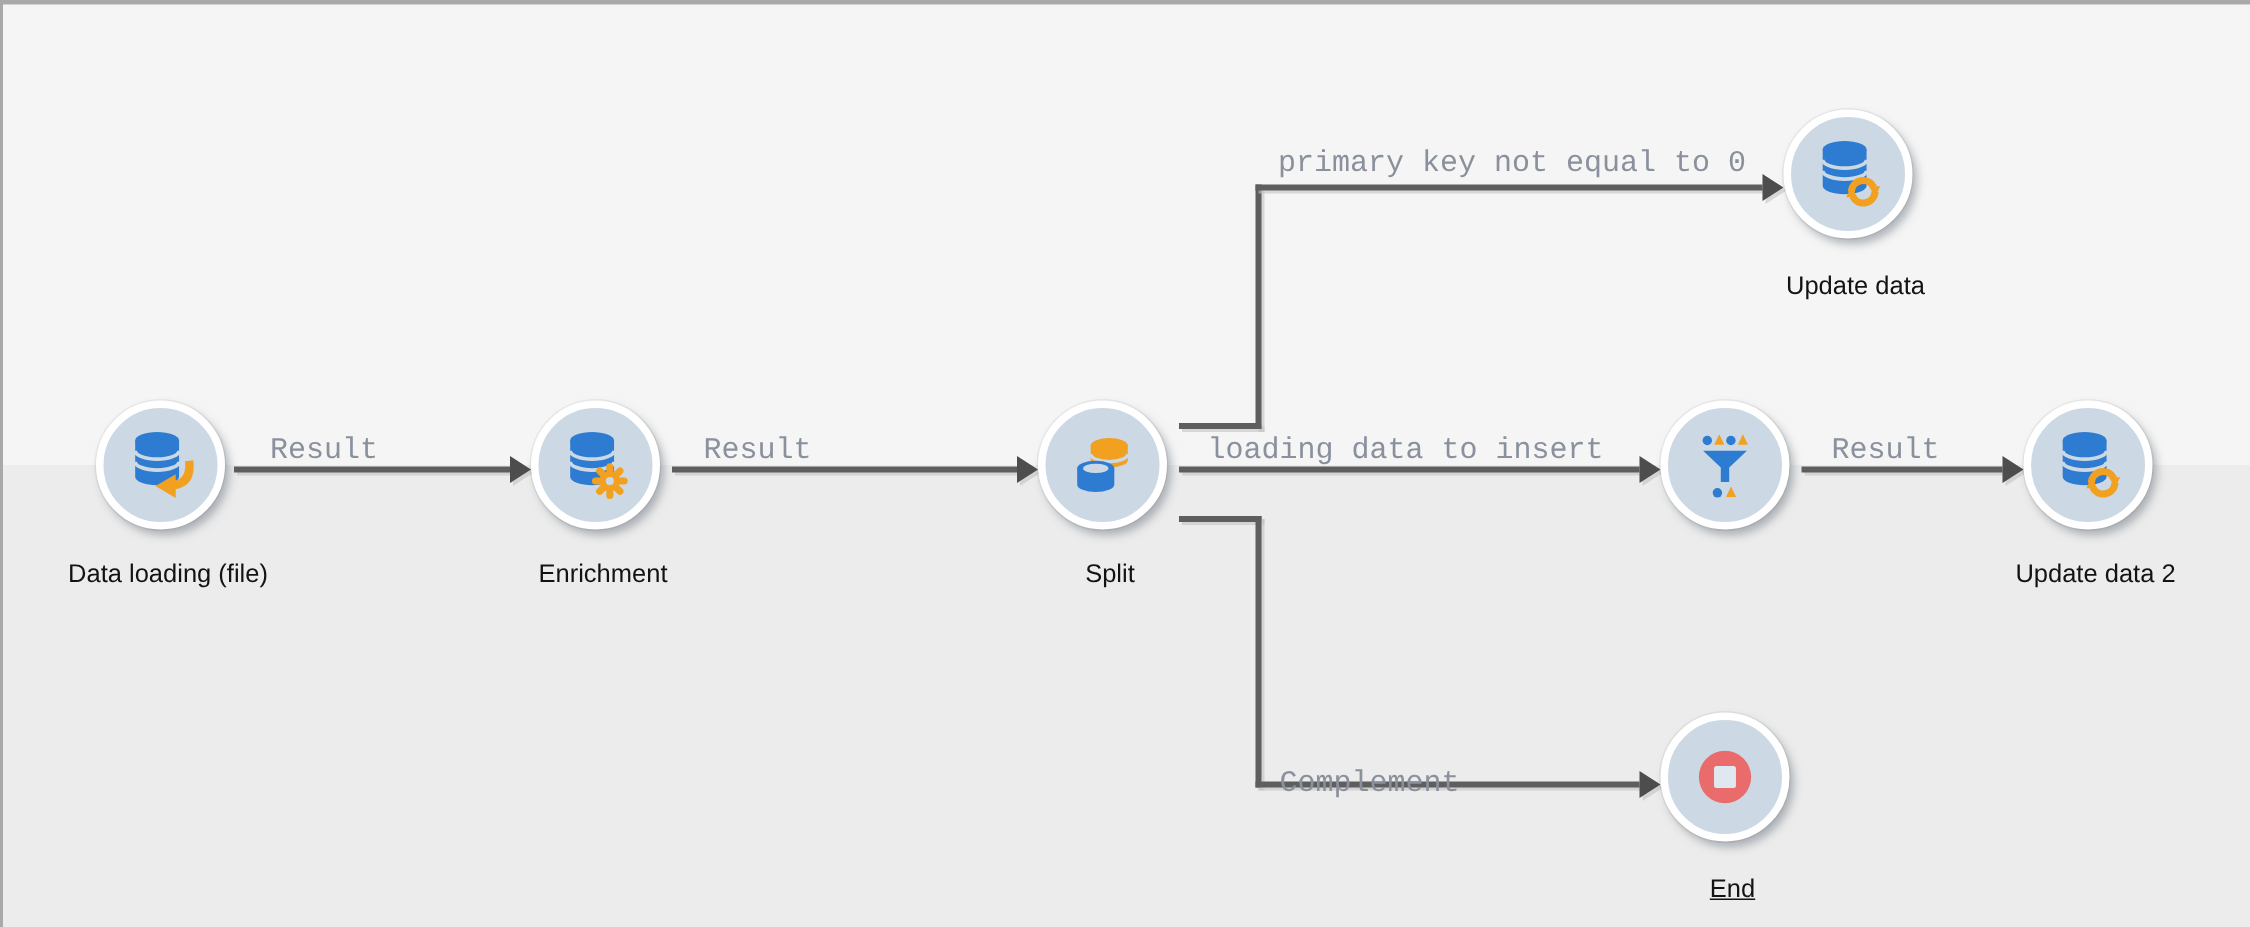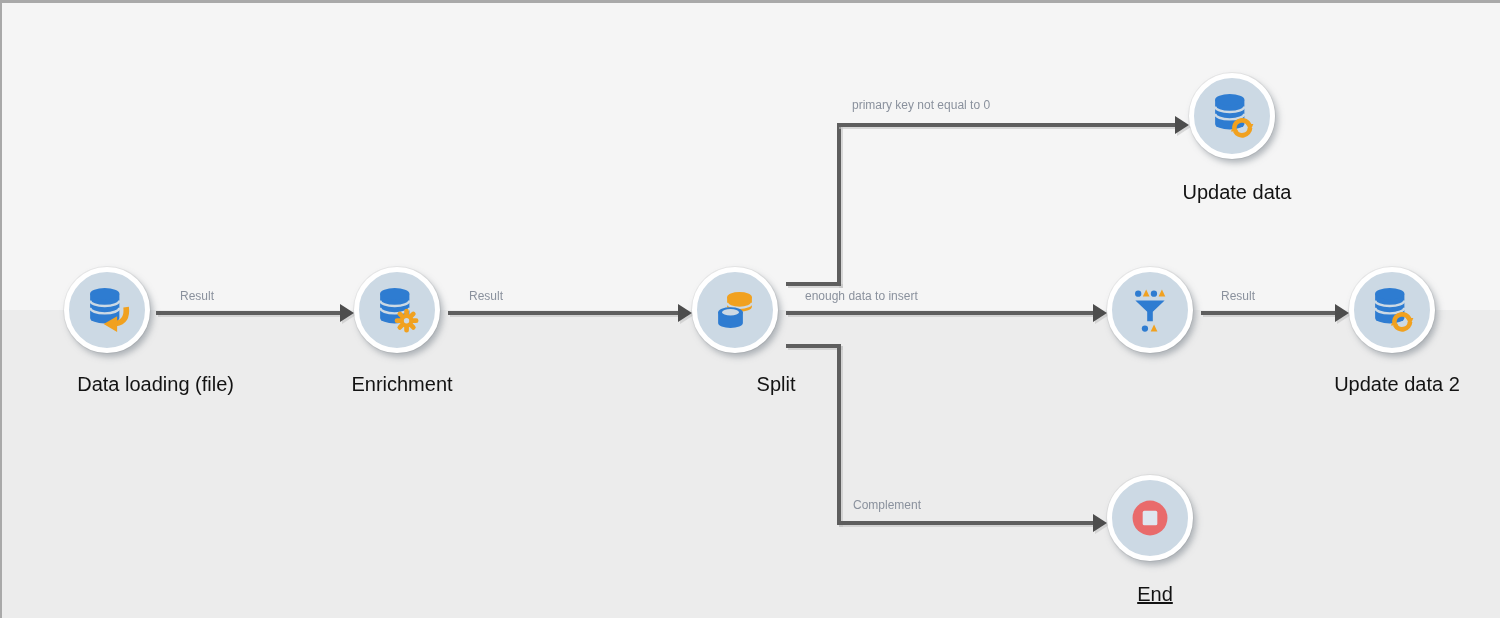--- a/index.html
+++ b/index.html
@@ -20,29 +20,30 @@
     border: 5px solid #ffffff;
     border-radius: 50%;
     background: #ccd9e4;
     box-shadow: 0 0 0 1px rgba(0,0,0,0.05), 3px 4px 6px rgba(110,120,130,0.5);
     display: flex; align-items: center; justify-content: center;
   }
   .node-label {
     position: absolute;
     width: 220px;
     text-align: center;
-    font-size: 20px;
+    font-size: 17px;
     color: #131313;
     white-space: nowrap;
   }
   .edge-label {
     position: absolute;
-    font-size: 12px;
+    font-size: 20px;
     color: #8a919d;
     white-space: nowrap;
+    font-family: Liberation Mono, monospace;
   }
   .seg {
     position: absolute;
     background: #5e5e5e;
     box-shadow: 2px 2px 0 rgba(195,195,195,0.6);
   }
   .arrow-right {
     position: absolute;
     width: 0; height: 0;
     border-top: 9px solid transparent;
@@ -65,43 +66,43 @@
   <div class="edge-label" style="left:467px; top:286px;">Result</div>
 
   <div class="seg" style="left:784px; top:279px; width:55px; height:4px;"></div>
   <div class="seg" style="left:835px; top:120px; width:4px; height:163px;"></div>
   <div class="seg" style="left:835px; top:120px; width:338px; height:4px;"></div>
   <div class="arrow-right" style="left:1173px; top:113px;"></div>
   <div class="edge-label" style="left:850px; top:95px;">primary key not equal to 0</div>
 
   <div class="seg" style="left:784px; top:308px; width:307px; height:4px;"></div>
   <div class="arrow-right" style="left:1091px; top:301px;"></div>
-  <div class="edge-label" style="left:803px; top:286px;">enough data to insert</div>
+  <div class="edge-label" style="left:803px; top:286px;">loading data to insert</div>
 
   <div class="seg" style="left:784px; top:341px; width:55px; height:4px;"></div>
   <div class="seg" style="left:835px; top:341px; width:4px; height:181px;"></div>
   <div class="seg" style="left:835px; top:518px; width:256px; height:4px;"></div>
   <div class="arrow-right" style="left:1091px; top:511px;"></div>
-  <div class="edge-label" style="left:851px; top:495px;text-align:center;">Complement</div>
+  <div class="edge-label" style="left:851px; top:508px;text-align:center;">Complement</div>
 
   <div class="seg" style="left:1199px; top:308px; width:134px; height:4px;"></div>
   <div class="arrow-right" style="left:1333px; top:301px;"></div>
   <div class="edge-label" style="left:1219px; top:286px;">Result</div>
 
   <div class="node-circle" style="left:62px; top:264px;">
     <svg width="54" height="54" viewBox="0 0 48 48">
       <path d="M9 9.5 V31 a13 5 0 0 0 26 0 V9.5" fill="#2e7cd1"></path>
       <ellipse cx="22" cy="9.5" rx="13" ry="5" fill="#2e7cd1"></ellipse>
       <path d="M9 15.5 a13 5 0 0 0 26 0" stroke="#ccd9e4" stroke-width="2.2" fill="none"></path>
       <path d="M9 22 a13 5 0 0 0 26 0" stroke="#ccd9e4" stroke-width="2.2" fill="none"></path>
       <path d="M41 21.5 q1.5 13 -9 14.5" stroke="#f1a11f" stroke-width="5" fill="none"></path>
       <polygon points="21,36.5 33,29.5 33,43.5" fill="#f1a11f"></polygon>
     </svg>
   </div>
-  <div class="node-label" style="left:12px; top:370px;text-align:right;">Data loading (file)</div>
+  <div class="node-label" style="left:0px; top:370px;">Data loading (file)</div>
 
   <div class="node-circle" style="left:352px; top:264px;">
     <svg width="54" height="54" viewBox="0 0 48 48">
       <path d="M9 9.5 V31 a13 5 0 0 0 26 0 V9.5" fill="#2e7cd1"></path>
       <ellipse cx="22" cy="9.5" rx="13" ry="5" fill="#2e7cd1"></ellipse>
       <path d="M9 15.5 a13 5 0 0 0 26 0" stroke="#ccd9e4" stroke-width="2.2" fill="none"></path>
       <path d="M9 22 a13 5 0 0 0 26 0" stroke="#ccd9e4" stroke-width="2.2" fill="none"></path>
       <g stroke="#f1a11f" stroke-width="4.2" stroke-linecap="round">
         <path d="M24 33.5 H41 M32.5 25 V42 M26.5 27.5 L38.5 39.5 M38.5 27.5 L26.5 39.5"></path>
       </g>
@@ -114,21 +115,21 @@
   <div class="node-circle" style="left:690px; top:264px;">
     <svg width="54" height="54" viewBox="0 0 48 48">
       <path d="M17 12.5 v8.5 a11 4.5 0 0 0 22 0 V12.5" fill="#f1a11f"></path>
       <ellipse cx="28" cy="12.5" rx="11" ry="4.5" fill="#f1a11f"></ellipse>
       <path d="M17 17.5 a11 4.5 0 0 0 22 0" stroke="#ccd9e4" stroke-width="2" fill="none"></path>
       <path d="M9 26 v9.5 a11 4.5 0 0 0 22 0 V26" fill="#2e7cd1"></path>
       <ellipse cx="20" cy="26" rx="11" ry="4.5" fill="#2e7cd1"></ellipse>
       <ellipse cx="20" cy="26" rx="7.5" ry="2.8" fill="#ccd9e4"></ellipse>
     </svg>
   </div>
-  <div class="node-label" style="left:664px; top:370px;">Split</div>
+  <div class="node-label" style="left:628px; top:370px;">Split</div>
 
   <div class="node-circle" style="left:1187px; top:70px;">
     <svg width="54" height="54" viewBox="0 0 48 48">
       <path d="M9 9.5 V31 a13 5 0 0 0 26 0 V9.5" fill="#2e7cd1"></path>
       <ellipse cx="22" cy="9.5" rx="13" ry="5" fill="#2e7cd1"></ellipse>
       <path d="M9 15.5 a13 5 0 0 0 26 0" stroke="#ccd9e4" stroke-width="2.2" fill="none"></path>
       <path d="M9 22 a13 5 0 0 0 26 0" stroke="#ccd9e4" stroke-width="2.2" fill="none"></path>
       <path d="M26 34.5 A7 7 0 0 1 39.3 31.8" stroke="#f1a11f" stroke-width="4.2" fill="none"></path>
       <path d="M40 34.5 A7 7 0 0 1 26.7 37.2" stroke="#f1a11f" stroke-width="4.2" fill="none"></path>
       <polygon points="36.6,31.2 43,31.2 40,38" fill="#f1a11f"></polygon>

